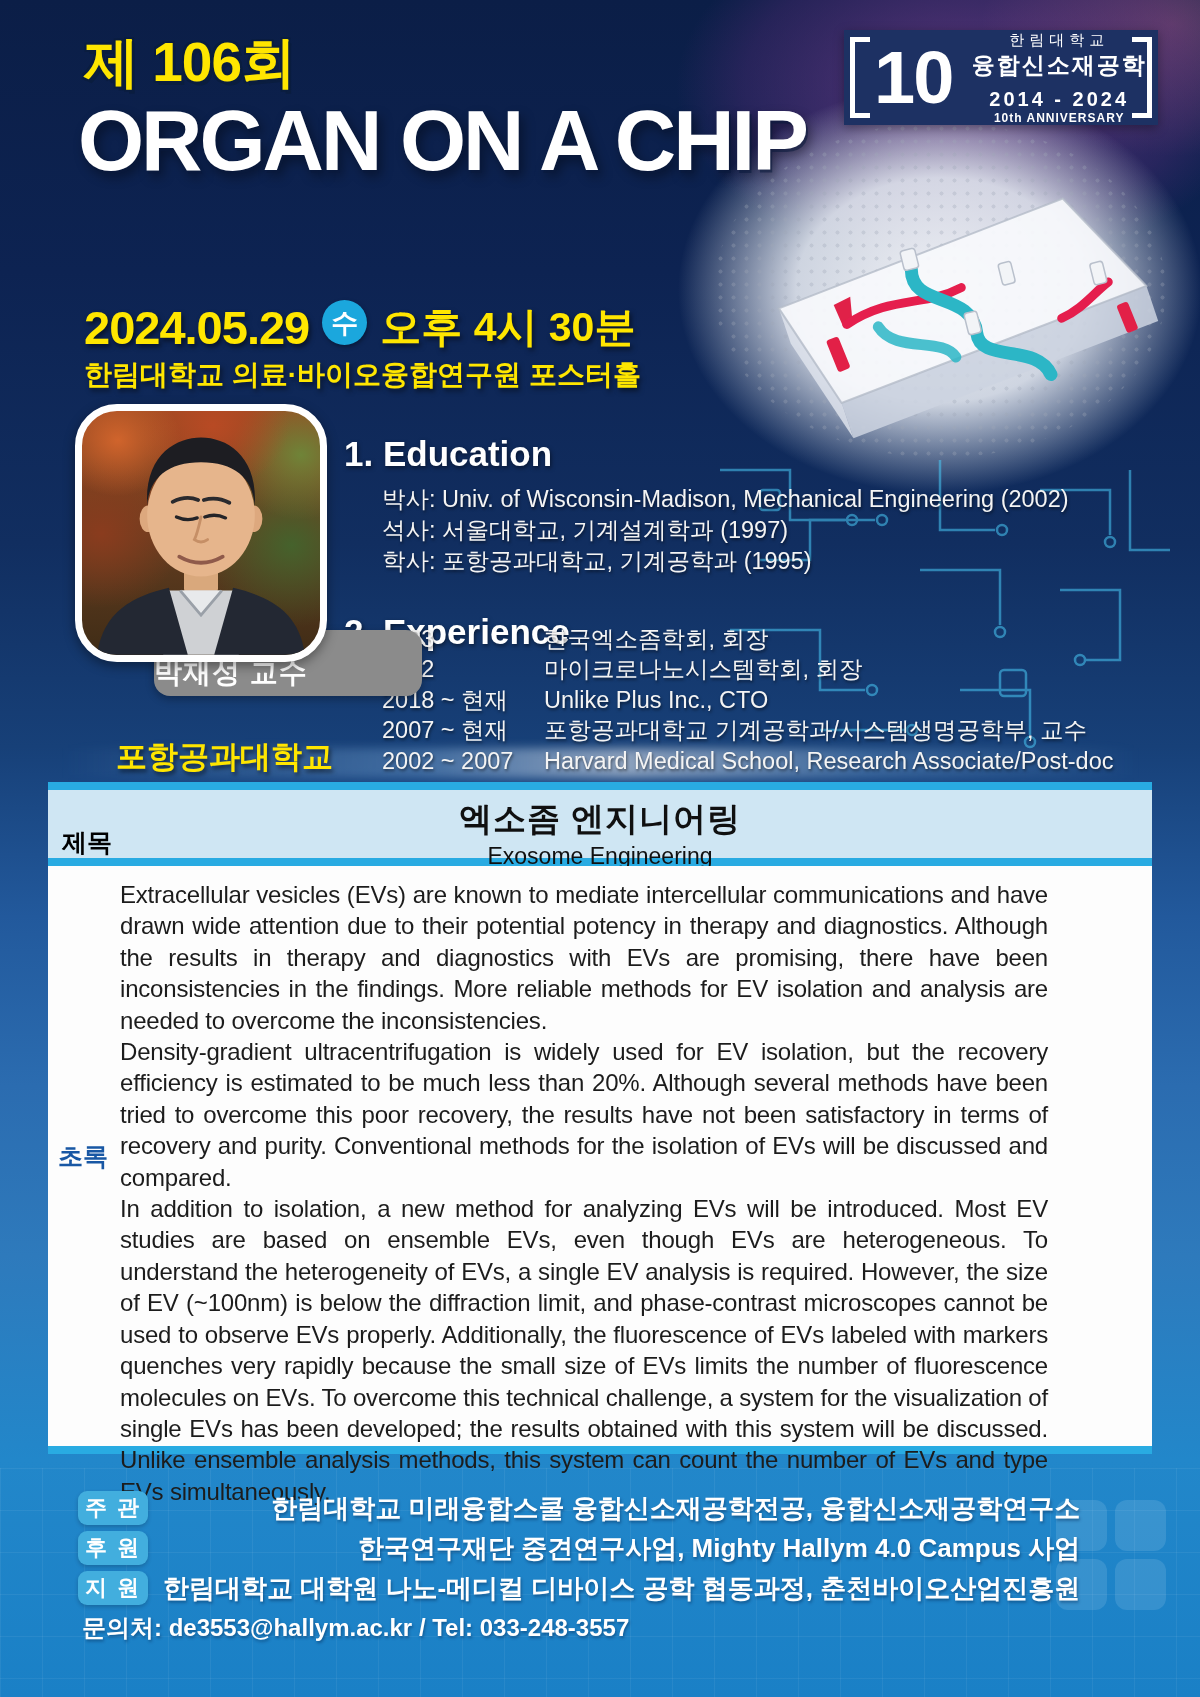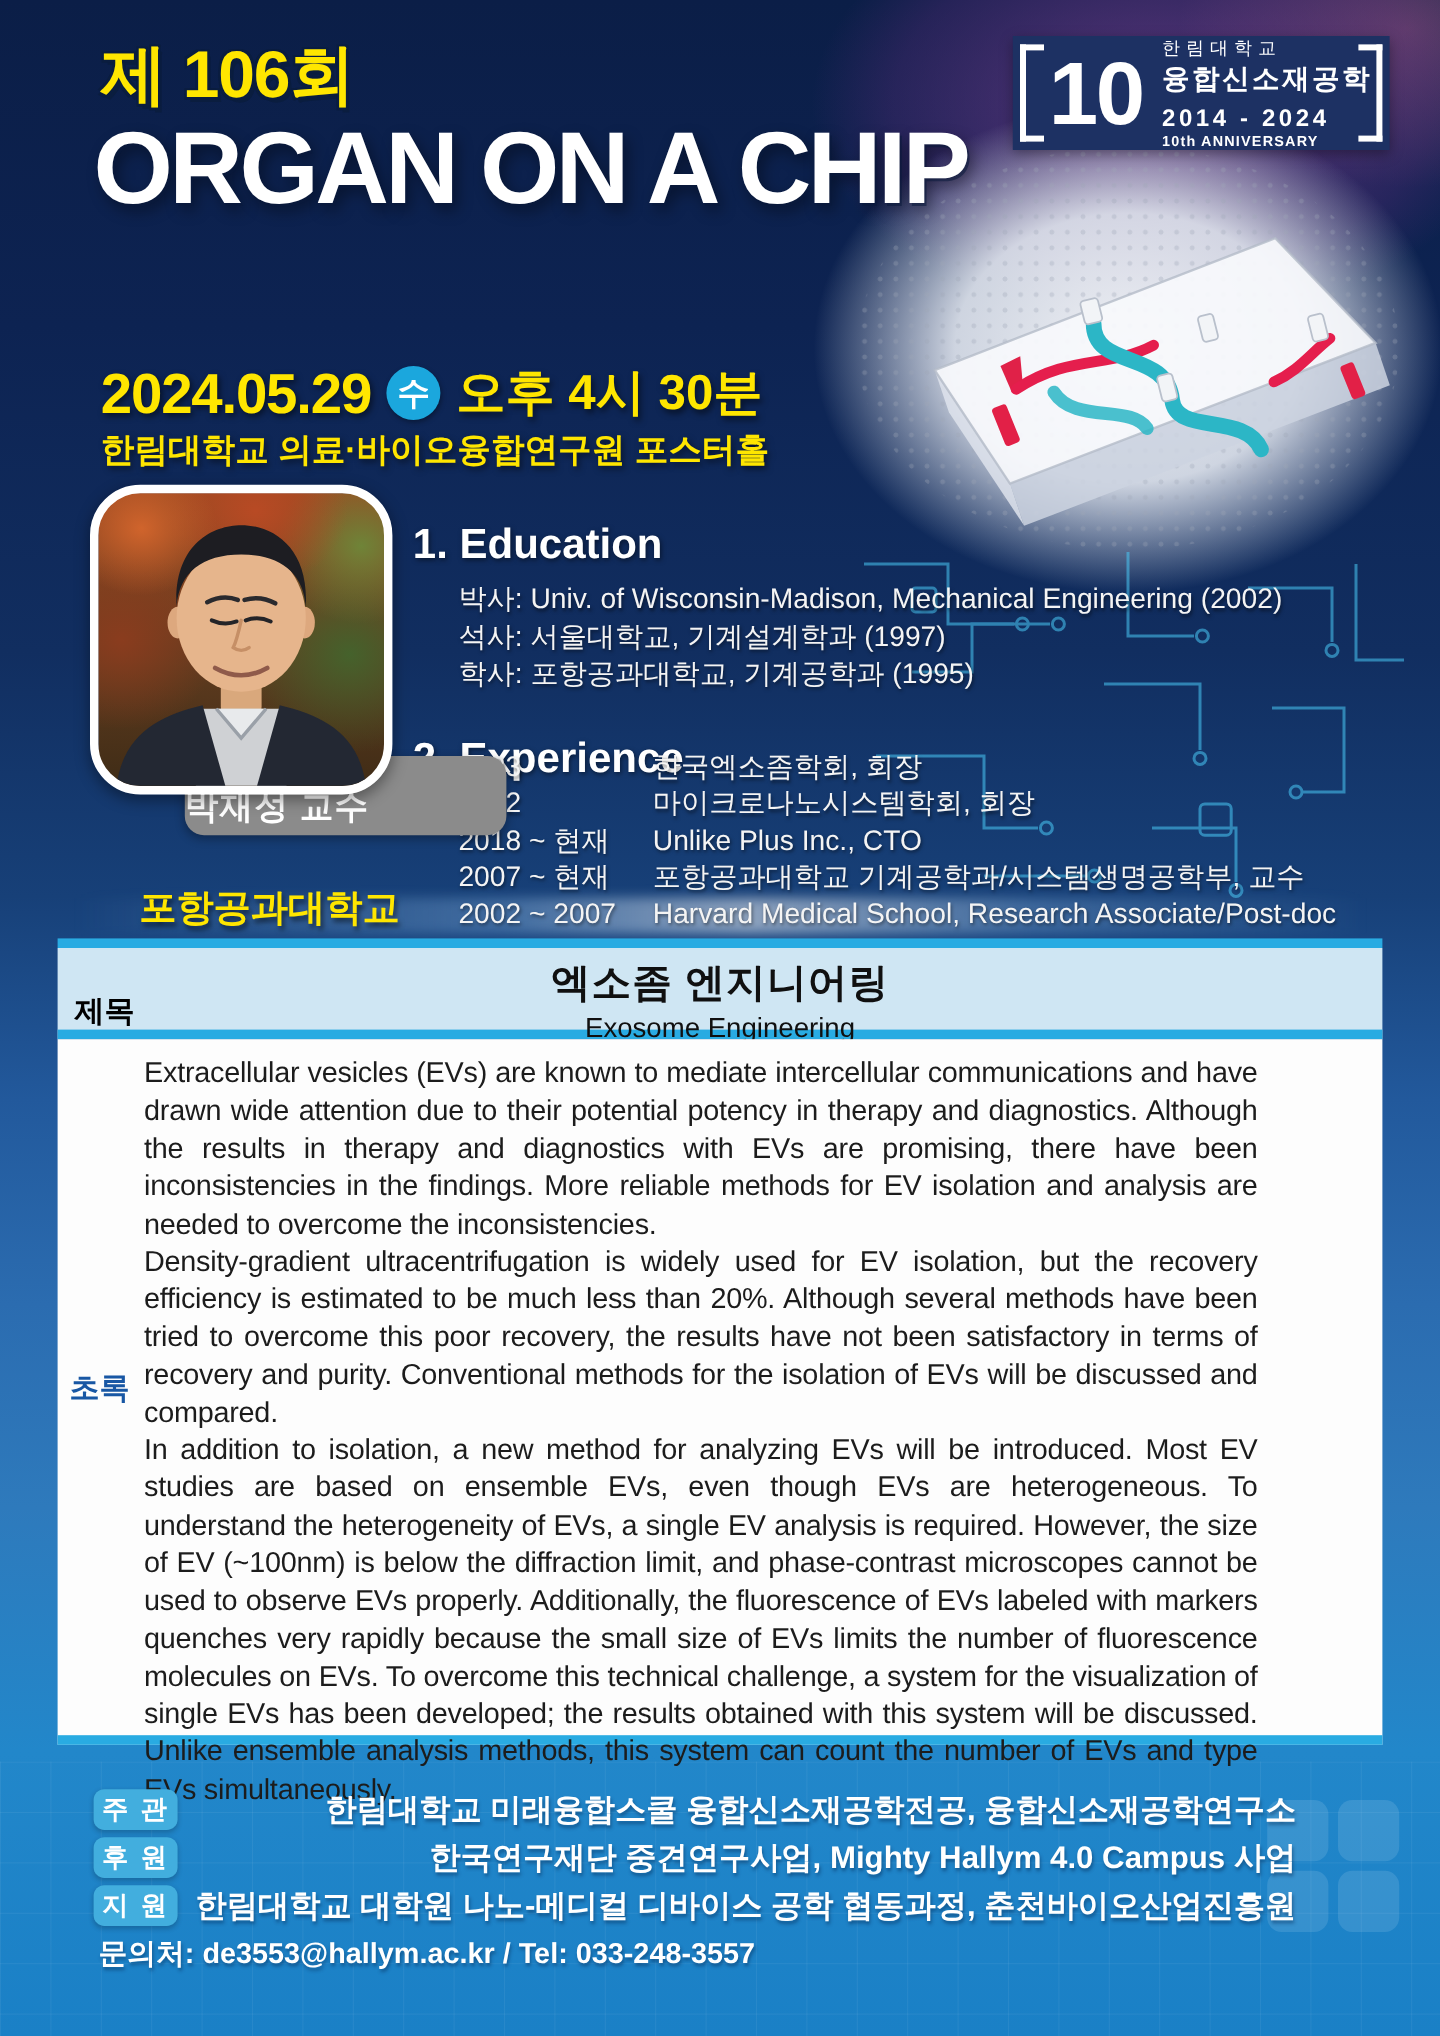--- a/index.html
+++ b/index.html
@@ -31,36 +31,36 @@
   .deco-squares { position:absolute; left:1056px; top:1500px; width:110px; height:110px;
     display:grid; grid-template-columns:1fr 1fr; gap:8px; opacity:.8; }
   .deco-squares span { background:rgba(255,255,255,.14); border-radius:12px; }
   
   .event-no { position:absolute; left:84px; top:26px; font-size:55px; font-weight:800; color:#ffe600; letter-spacing:-1px;
     text-shadow:-2px -2px 0 #0a1d3f, 2px -2px 0 #0a1d3f, -2px 2px 0 #0a1d3f, 3px 4px 0 #0a1d3f; }
   .main-title { position:absolute; left:78px; top:92px; font-size:85px; font-weight:800; color:#fff; letter-spacing:-3px;
     text-shadow:2px 3px 0 rgba(10,25,60,.55), 4px 6px 12px rgba(0,0,0,.4); z-index:4; white-space:nowrap; }
   .sub-title { position:absolute; left:78px; top:190px; font-size:92px; font-weight:800; color:#fff; letter-spacing:0px;
     text-shadow:2px 3px 0 rgba(10,25,60,.55), 4px 6px 12px rgba(0,0,0,.4); z-index:4; }
-  .dateline { position:absolute; left:84px; top:300px; display:flex; align-items:center; gap:13px; z-index:4; }
+  .dateline { position:absolute; left:84px; top:300px; display:flex; align-items:flex-start; gap:13px; z-index:4; }
   .date-text { font-size:47px; font-weight:800; color:#ffe600; letter-spacing:-1px; text-shadow:2px 3px 5px rgba(0,0,0,.55); }
   .day-circle { width:45px; height:45px; border-radius:50%; background:#1ba7dd; color:#fff; font-size:27px; font-weight:800;
     display:flex; align-items:center; justify-content:center; box-shadow:1px 2px 4px rgba(0,0,0,.35); }
   .time-text { font-size:41px; font-weight:800; color:#ffe600; text-shadow:2px 3px 5px rgba(0,0,0,.55); }
   .venue { position:absolute; left:84px; top:356px; font-size:28px; font-weight:800; color:#ffe600;
     text-shadow:2px 3px 5px rgba(0,0,0,.55); z-index:4; }
   
   .ann-badge { position:absolute; left:844px; top:30px; width:314px; height:95px; background:#1d3163;
     display:flex; align-items:center; z-index:5; box-shadow:0 3px 10px rgba(0,0,0,.35); }
   .ann-badge::before { content:""; position:absolute; left:6px; top:7px; bottom:7px; width:15px;
     border:5px solid #fff; border-right:none; }
   .ann-badge::after { content:""; position:absolute; right:6px; top:7px; bottom:7px; width:15px;
     border:5px solid #fff; border-left:none; }
   .ann-number { font-size:74px; font-weight:800; color:#fff; margin-left:30px; line-height:95px; letter-spacing:-2px; }
-  .ann-texts { margin-left:16px; color:#fff; flex:1; padding-right:8px; }
+  .ann-texts { margin-left:16px; color:#fff; text-align:center; flex:1; padding-right:8px; }
   .ann-line1 { font-size:15px; letter-spacing:5px; font-weight:500; }
   .ann-line2 { font-size:23px; font-weight:800; letter-spacing:2px; }
   .ann-line3 { font-size:20px; font-weight:800; letter-spacing:3px; margin-top:7px; }
   .ann-line4 { font-size:12px; font-weight:700; letter-spacing:1px; }
   
   .chip-scene { position:absolute; left:726px; top:148px; width:456px; height:316px; z-index:2; }
   
   .caption-tab { position:absolute; left:154px; top:630px; width:268px; height:66px; background:#8b8b8b;
     border-radius:16px; z-index:2; display:flex; align-items:flex-end; justify-content:flex-start;
     padding-bottom:4px; box-shadow:0 3px 8px rgba(0,0,0,.3); }

